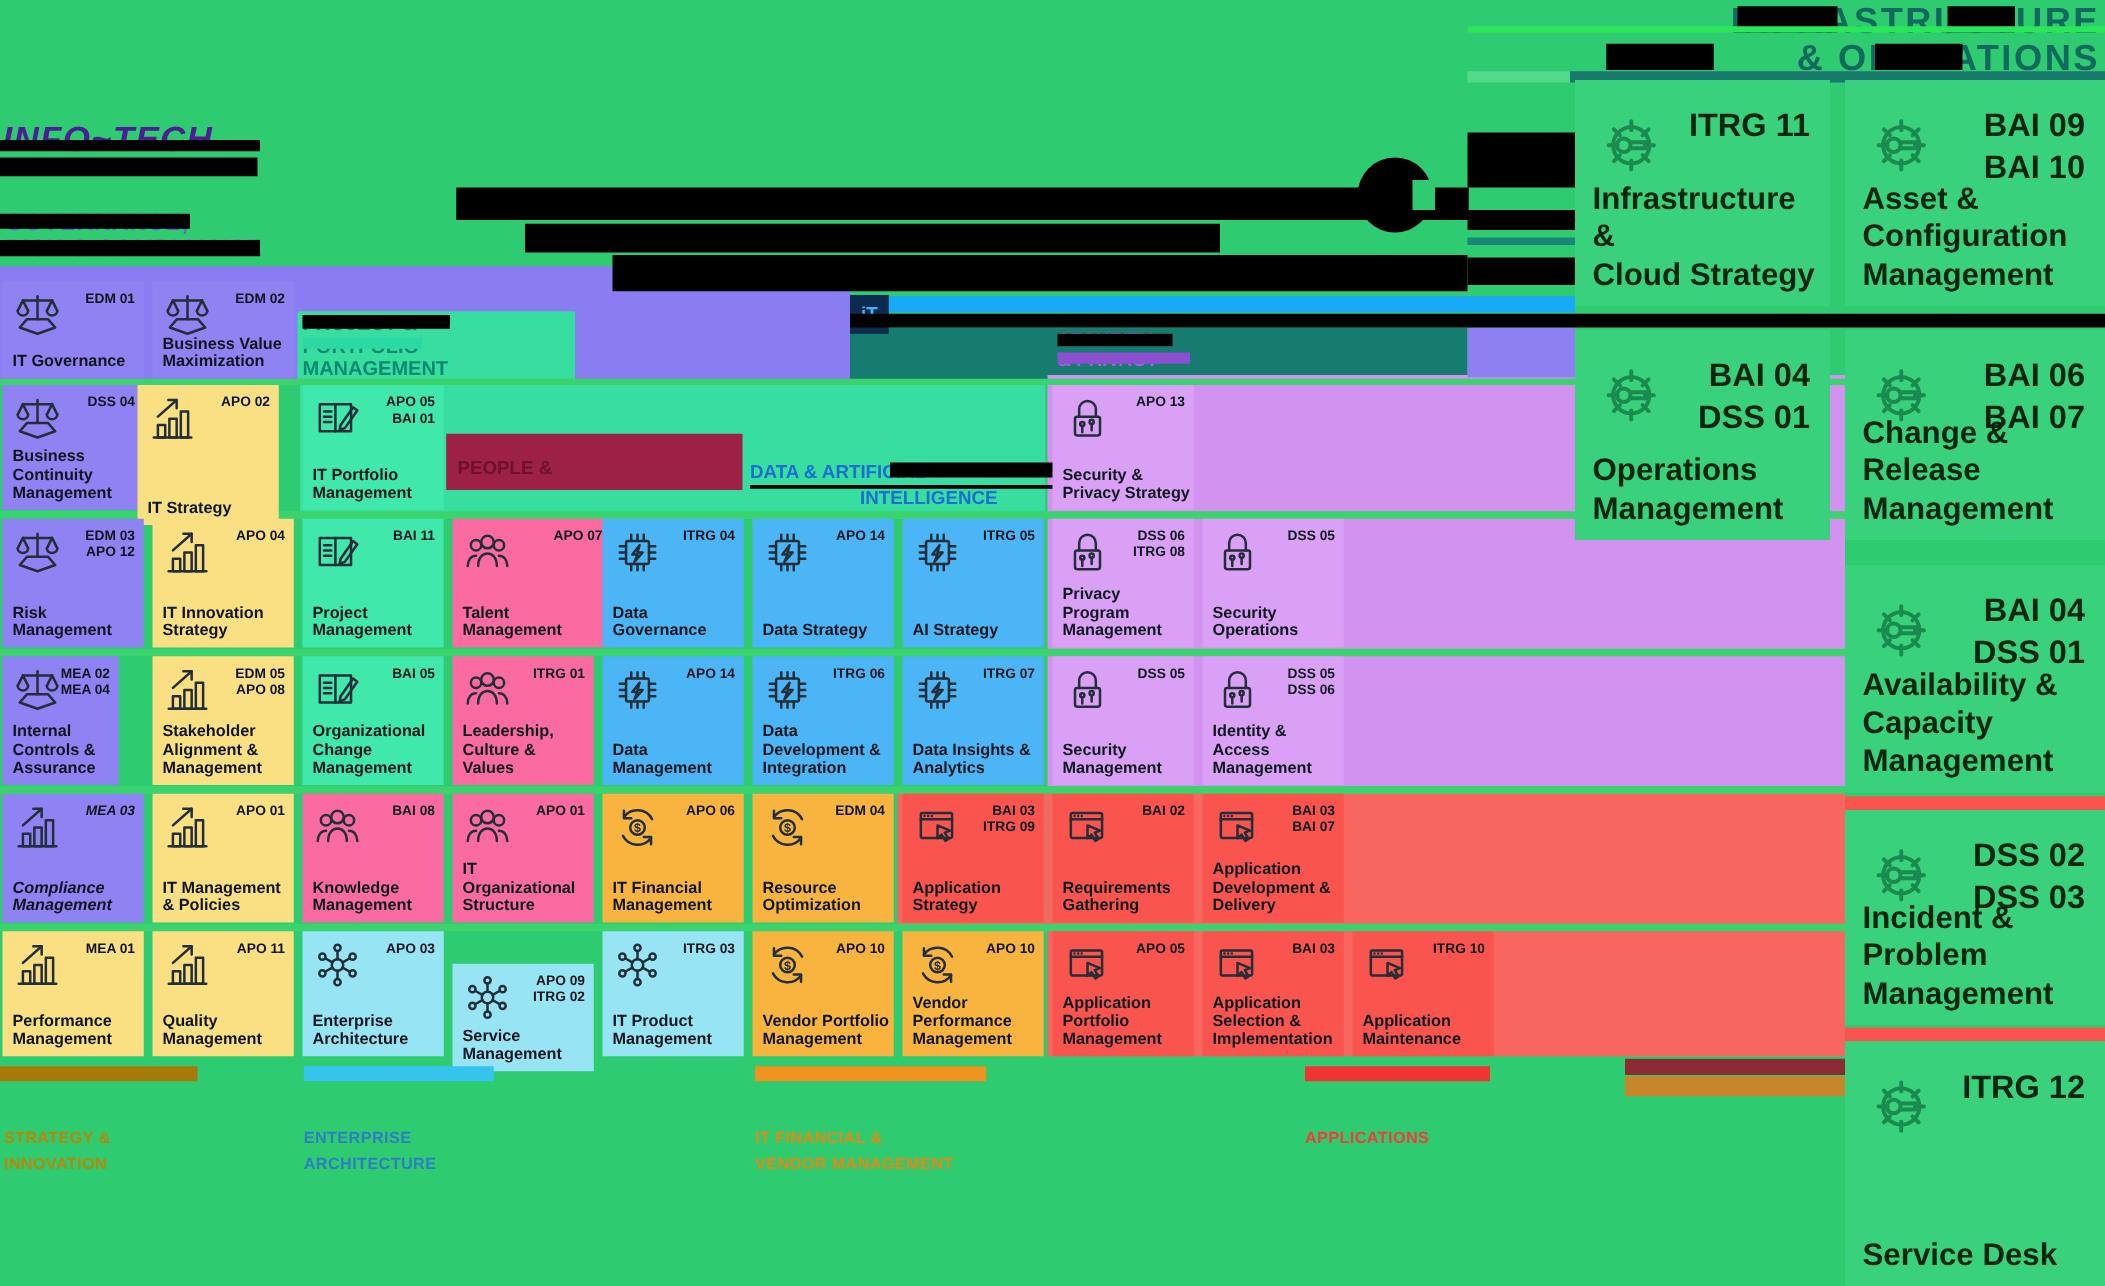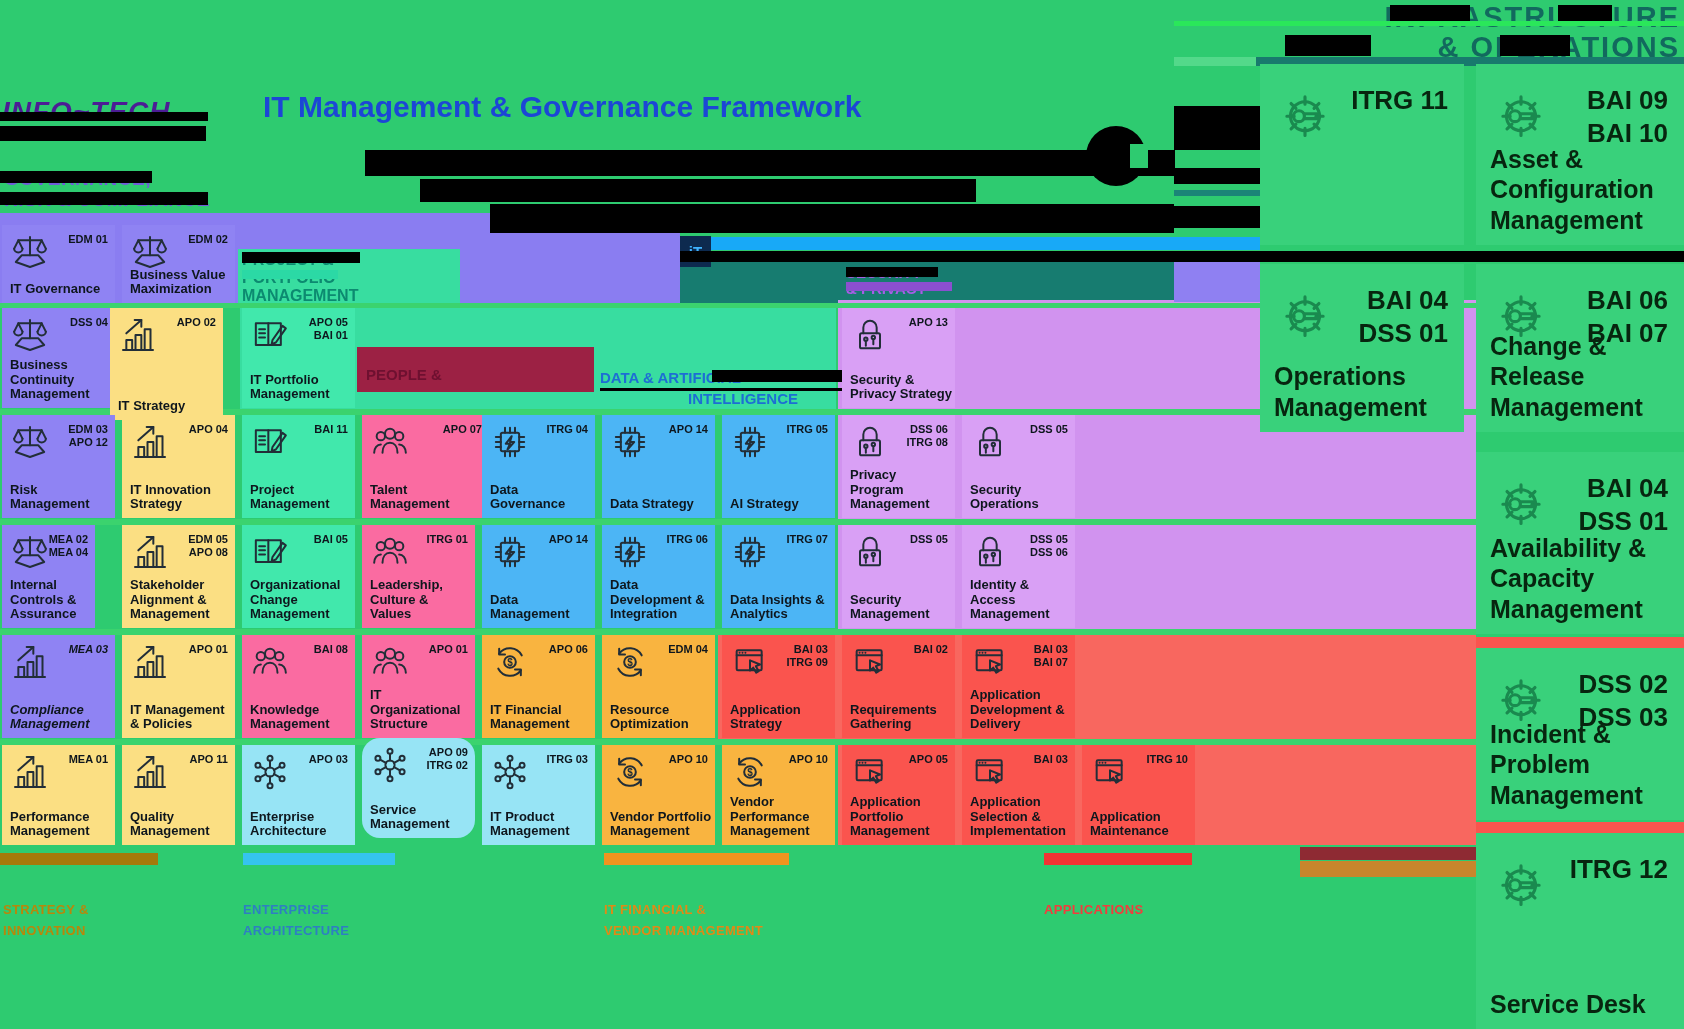--- a/index.html
+++ b/index.html
@@ -133,21 +133,20 @@
   <div class="abs" style="left:0;top:303px;width:1476px;height:5px;background:#3bd36e"></div>
   <div class="abs" style="left:0;top:409px;width:1476px;height:6px;background:#3bd36e"></div>
   <div class="abs" style="left:0;top:519px;width:1476px;height:6px;background:#3bd36e"></div>
   <div class="abs" style="left:0;top:629px;width:1476px;height:6px;background:#3bd36e"></div>
   <div class="abs" style="left:0;top:739px;width:1476px;height:6px;background:#3bd36e"></div>
 
   <div class="brand">INFO~TECH</div>
   <div class="abs" style="left:0;top:112px;width:208px;height:9px;background:#000"></div>
   <div class="abs" style="left:0;top:126px;width:206px;height:15px;background:#000"></div>
 
-  <div class="main-title">IT Management &amp; Governance Framework</div>
 
   <div class="abs" style="left:365px;top:150px;width:810px;height:26px;background:#000"></div>
   <div class="abs" style="left:420px;top:179px;width:556px;height:23px;background:#000"></div>
   <div class="abs" style="left:490px;top:204px;width:684px;height:29px;background:#000"></div>
 
   <div class="abs" style="left:1086px;top:126px;width:60px;height:60px;border-radius:50%;background:#000"></div>
   <div class="abs" style="left:1130px;top:144px;width:18px;height:24px;background:#2ecb70"></div>
 
   <div class="trtitle">INFRASTRUCTURE
 &amp; OPERATIONS</div>
@@ -448,21 +447,21 @@
         <div class="codes">APO 11</div>
         <div class="title">Quality Management</div>
       </div>
       <div class="card" style="background: rgb(151, 228, 245); left: 242px; top: 745px; width: 113px; height: 100px;">
         <svg class="icon">
           <use href="#i-network"></use>
         </svg>
         <div class="codes">APO 03</div>
         <div class="title">Enterprise Architecture</div>
       </div>
-      <div class="card" style="background: rgb(151, 228, 245); left: 362px; top: 738px; width: 113px; height: 100px; border-radius: 18px;">
+      <div class="card" style="background: rgb(151, 228, 245); left: 362px; top: 771px; width: 113px; height: 86px;">
         <svg class="icon">
           <use href="#i-network"></use>
         </svg>
         <div class="codes">APO 09
 ITRG 02</div>
         <div class="title">Service Management</div>
       </div>
       <div class="card" style="background: rgb(151, 228, 245); left: 482px; top: 745px; width: 113px; height: 100px;">
         <svg class="icon">
           <use href="#i-network"></use>
@@ -509,20 +508,23 @@
 
   <div class="abs" style="left:1476px;top:637px;width:208px;height:11px;background:#fa544e"></div>
   <div class="abs" style="left:1476px;top:822px;width:208px;height:11px;background:#fa544e"></div>
   <div>
 
   <div class="rcard" style="background: rgb(57, 209, 123); left: 1260px; top: 64px; width: 204px; height: 181px;">
         <svg class="icon">
           <use href="#i-gear"></use>
         </svg>
         <div class="codes">ITRG 11</div>
+        <div class="title">Infrastructure
+&amp;
+Cloud Strategy</div>
       </div>
       <div class="rcard" style="background: rgb(57, 209, 123); left: 1476px; top: 64px; width: 208px; height: 181px;">
         <svg class="icon">
           <use href="#i-gear"></use>
         </svg>
         <div class="codes">BAI 09
 BAI 10</div>
         <div class="title">Asset &amp;
 Configuration
 Management</div>

